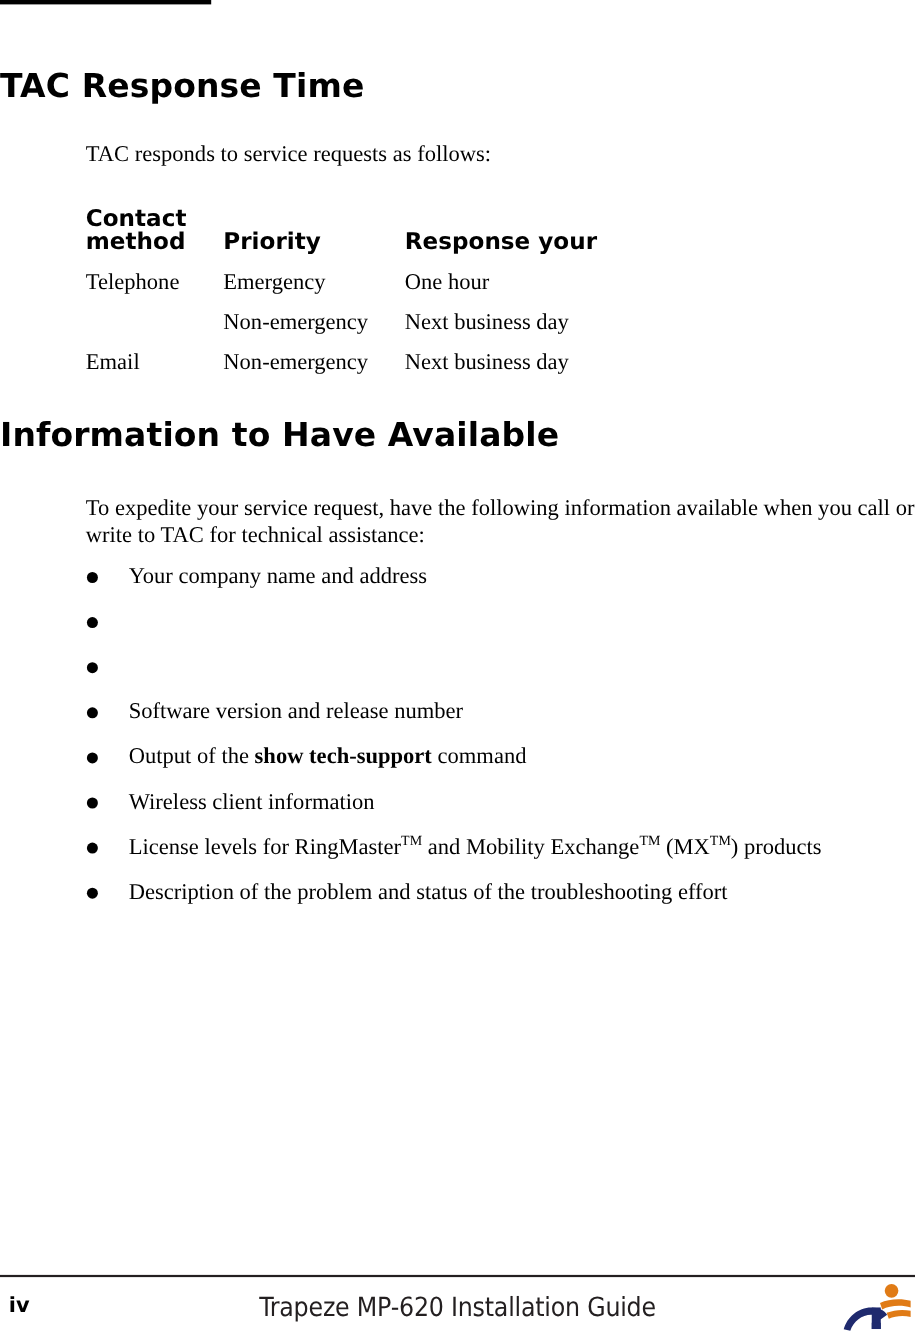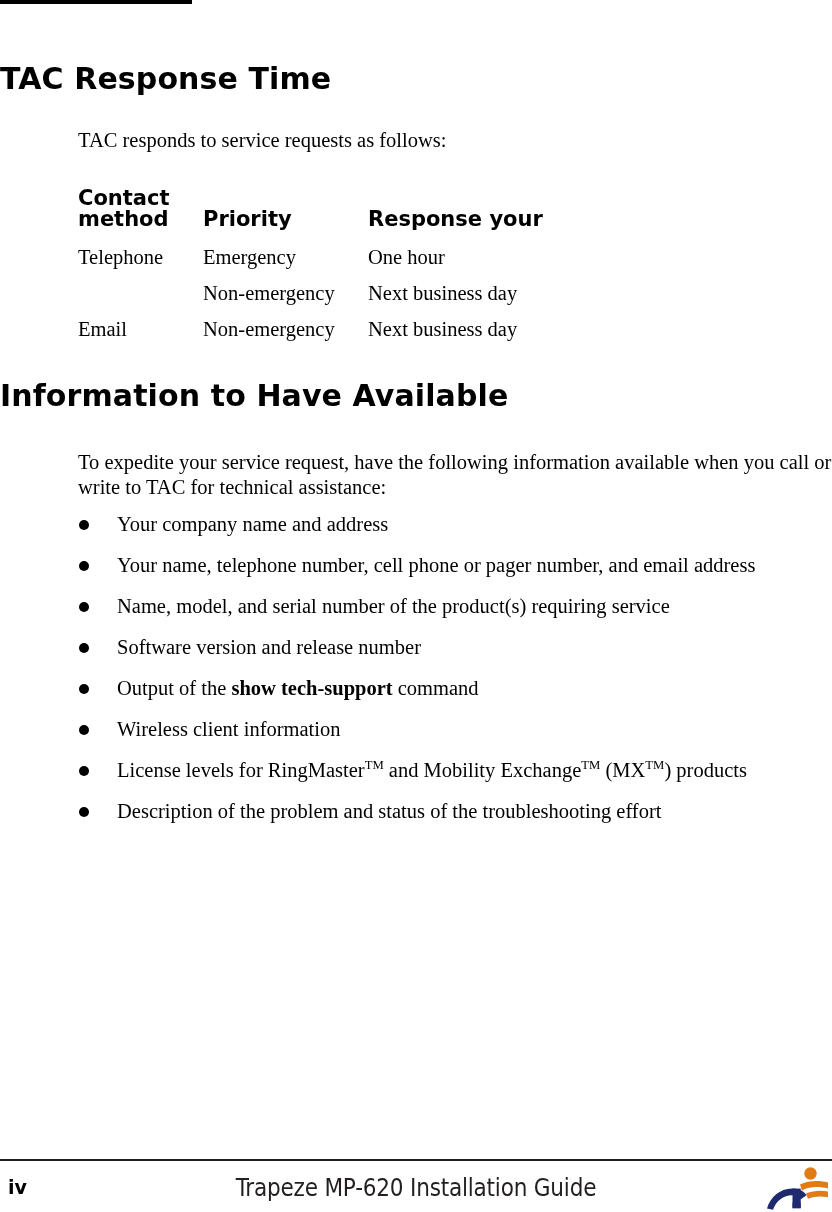--- a/index.html
+++ b/index.html
@@ -218,25 +218,23 @@
 
   <p class="body-text intro-2">To expedite your service request, have the following information available when you call or write to TAC for technical assistance:</p>
 
   <ul class="bullet-list">
     <li>
       <span class="bullet-dot"></span>
       <span>Your company name and address</span>
     </li>
     <li>
       <span class="bullet-dot"></span>
-      <span>Your name, telephone number, cell phone or pager number, and email address</span>
-    </li>
-    <li>
-      <span class="bullet-dot"></span>
-      <span>Name, model, and serial number of the product(s) requiring service</span>
+    </li>
+    <li>
+      <span class="bullet-dot"></span>
     </li>
     <li>
       <span class="bullet-dot"></span>
       <span>Software version and release number</span>
     </li>
     <li>
       <span class="bullet-dot"></span>
       <span>Output of the </span><span class="inline-bold">show tech-support</span><span> command</span>
     </li>
     <li>

